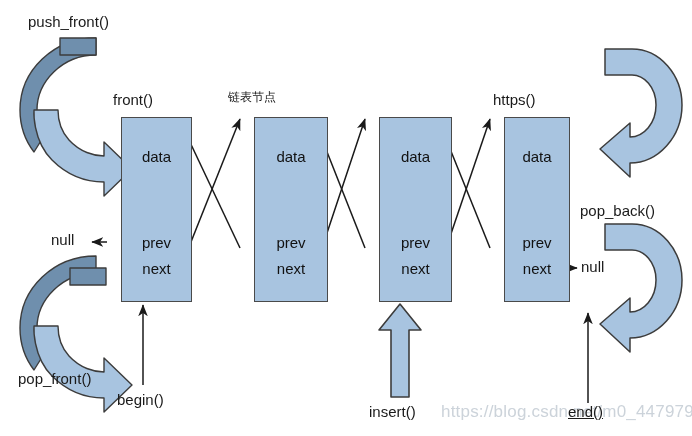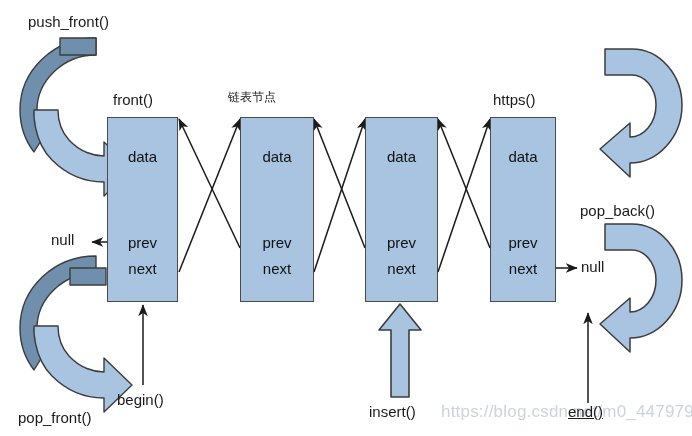--- a/index.html
+++ b/index.html
@@ -10,20 +10,21 @@
   }
   #stage{position:absolute;left:0;top:0;width:692px;height:436px;}
   #svg-layer{position:absolute;left:0;top:0;width:692px;height:436px;}
   .lbl{
     position:absolute;white-space:nowrap;font-size:15px;line-height:1;
     color:#1a1a1a;letter-spacing:0px;
   }
   .node-box{
     position:absolute;background:#a8c4e0;border:1.4px solid #4a4a4a;
     box-sizing:border-box;
+    margin-left:14px;
   }
   .cell{
     position:absolute;left:0;width:100%;text-align:center;
     font-size:15px;color:#111;white-space:nowrap;
   }
   .cell-data{top:30px;}
   .cell-prev{top:116px;}
   .cell-next{top:142px;}
   .cn{font-size:12px;}
   .wm{
@@ -141,21 +142,21 @@
   </div>
 
   <div class="node-box" style="left:490px;top:117px;width:66px;height:185px;">
     <div class="cell cell-data">data</div>
     <div class="cell cell-prev">prev</div>
     <div class="cell cell-next">next</div>
   </div>
 
   <div class="lbl" style="left:28px;top:14px;">push_front()</div>
 
-  <div class="lbl" style="left:18px;top:371px;margin-top:39px;">pop_front()</div>
+  <div class="lbl" style="left:18px;top:371px;">pop_front()</div>
 
 
   <div class="lbl" style="left:580px;top:203px;">pop_back()</div>
 
   <div class="lbl" style="left:113px;top:92px;">front()</div>
 
   <div class="lbl cn" style="left:228px;top:91px;">链表节点</div>
 
   <div class="lbl" style="left:493px;top:92px;">https()</div>
 

